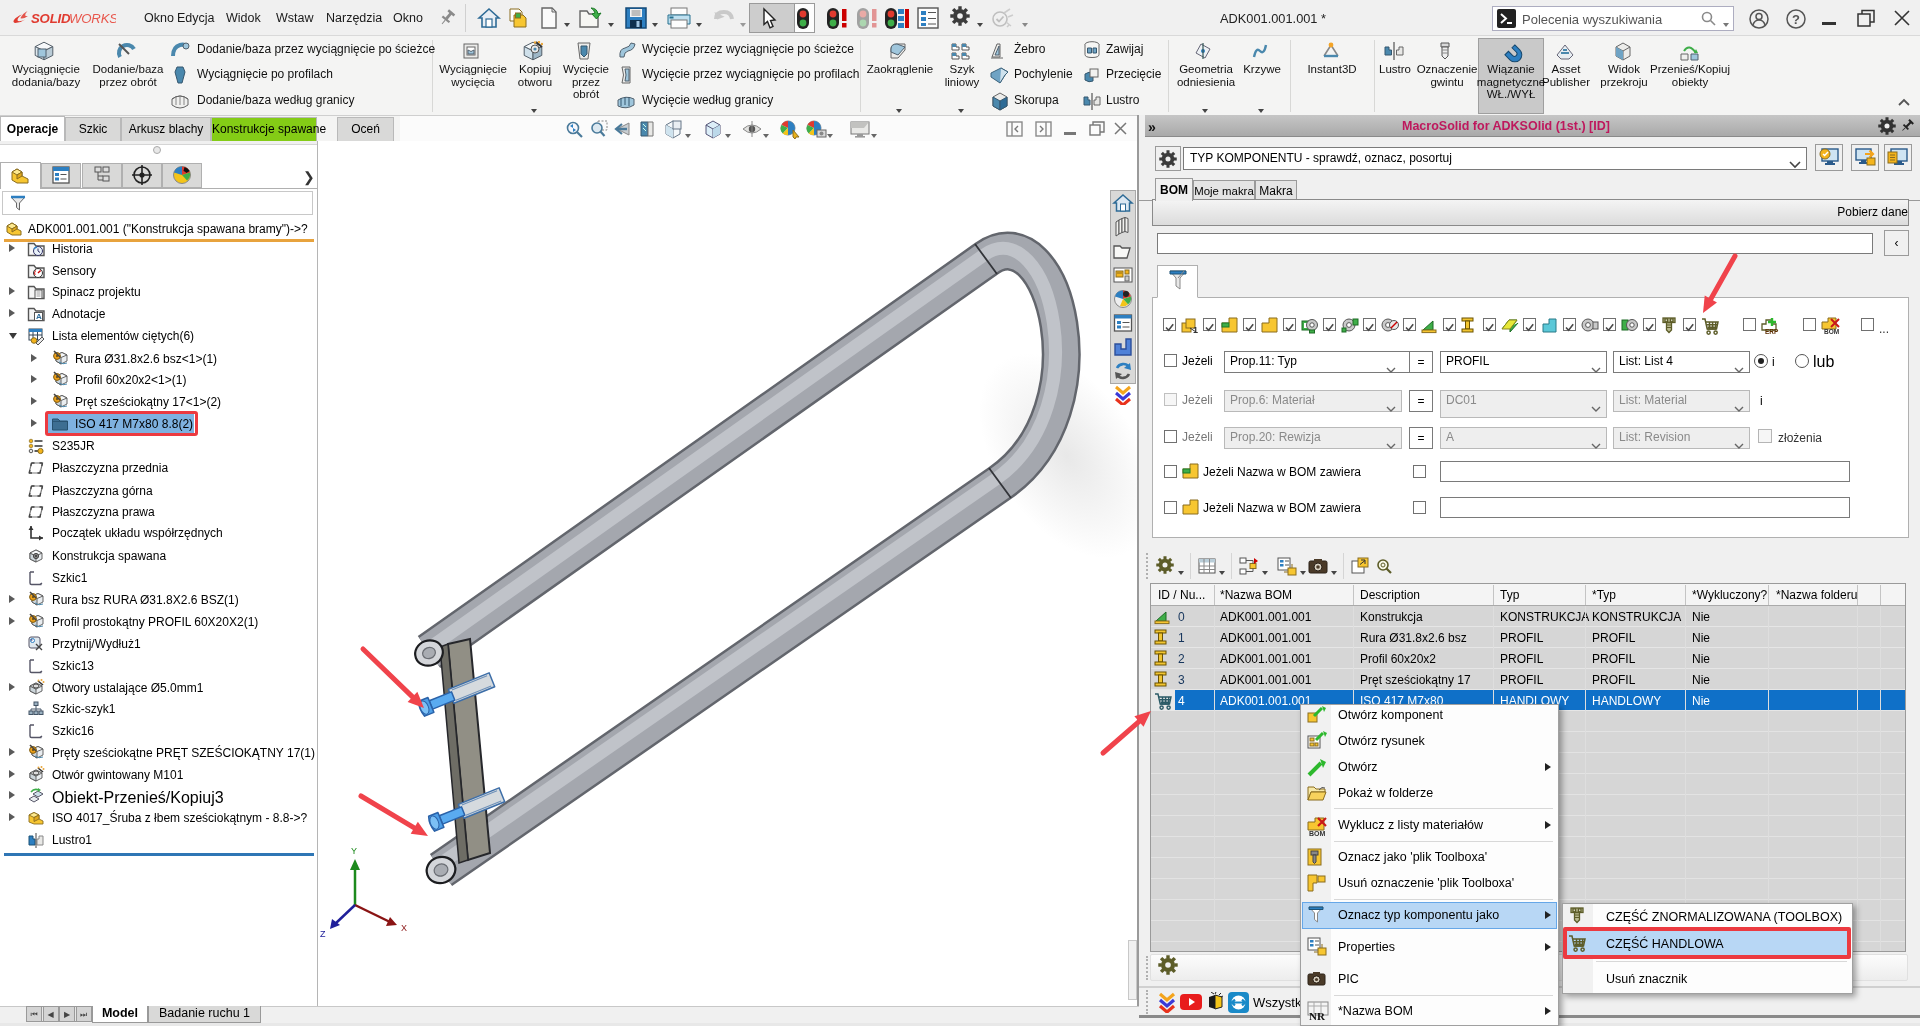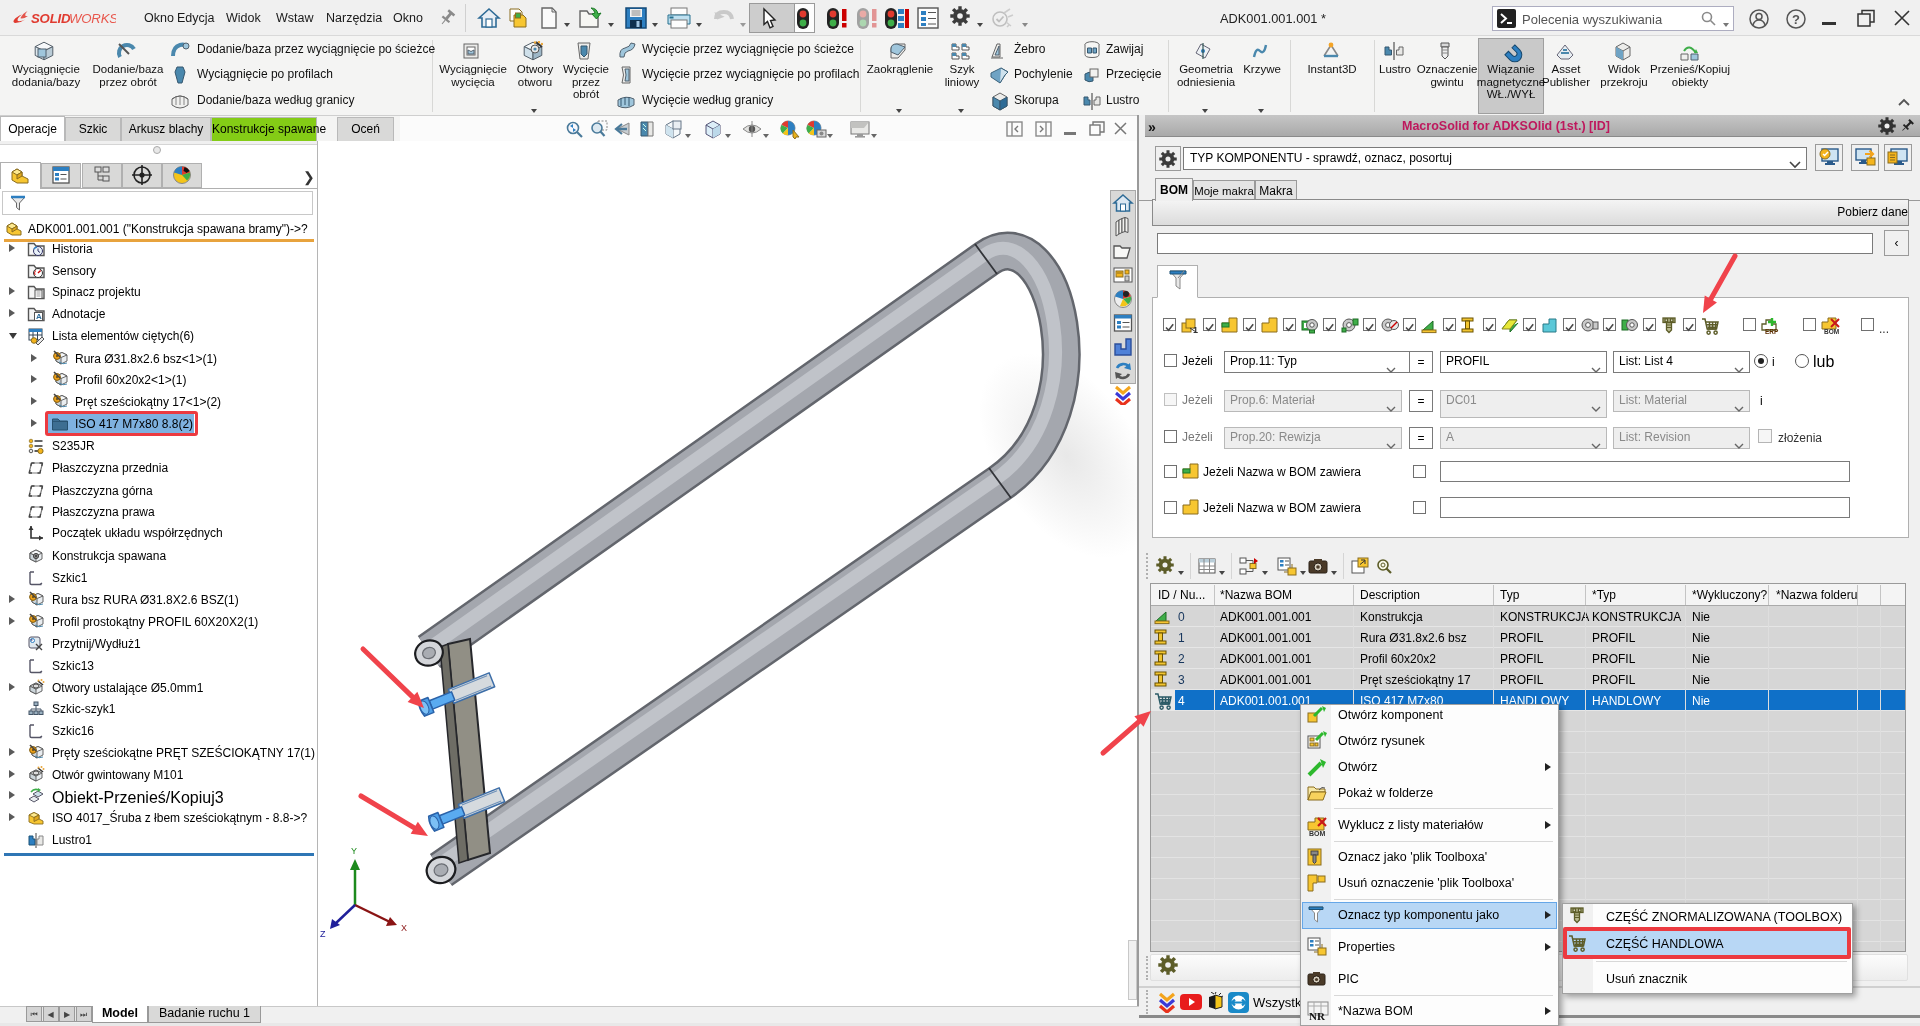--- a/index.html
+++ b/index.html
@@ -237,21 +237,21 @@
       <circle cx="12" cy="8" r="1.6" fill="#4a88ad"></circle>
       <path d="M13 1 l6 5" stroke="#333" stroke-width="2"></path>
       <g fill="#e8a53a">
         <circle cx="12" cy="1.5" r="1.2"></circle>
         <circle cx="16" cy="1" r="1.2"></circle>
         <circle cx="19" cy="3" r="1.2"></circle>
       </g>
     </svg></div>
 <div style="left:480px;top:63px;width:110px;height:40px;">
     <div class="lbl" style="position:static">
-      <div style="position:static">Otwory</div>
+      <div style="position:static">Kopiuj</div>
       <div style="position:static">otworu</div>
     </div>
   </div>
 <div style="left:531px;top:101px;"><span style="display:inline-block;width:0;height:0;border-left:3.5px solid transparent;border-right:3.5px solid transparent;border-top:4px solid #444;vertical-align:middle"></span></div>
 <div style="left:574px;top:41px;width:24px;height:20px;"><svg width="20" height="20" viewBox="0 0 20 20" style="">
       <path d="M4 2 h12 l-2 16 h-8 z" fill="#ececea" stroke="#666"></path>
       <path d="M7 5 h6 v8 l-3 3 -3-3 z" fill="#4a88ad" stroke="#35576e"></path>
     </svg></div>
 <div style="left:531px;top:63px;width:110px;height:40px;">
     <div class="lbl" style="position:static">
@@ -438,21 +438,21 @@
       <div style="position:static">Przenieś/Kopiuj</div>
       <div style="position:static">obiekty</div>
     </div>
   </div>
 <div style="left:1896px;top:96px;width:16px;height:14px;"><svg width="16" height="14" viewBox="0 0 16 14" style="">
       <path d="M3 9 l5-5 5 5" fill="none" stroke="#555" stroke-width="1.8"></path>
     </svg></div>
 <div style="left:0px;top:116px;width:1137px;height:25px;background:#fbfbfb"></div>
 <div style="left:0px;top:116px;width:400px;height:25px;background:#f4f4f3"></div>
 <div style="left:0px;top:116px;width:65px;height:25px;background:#fff;border:1px solid #b9b9b9;border-bottom:none;z-index:3">
-    <div class="rt" style="position:static;text-align:center;line-height:24px;font-weight:normal">Operacje</div>
+    <div class="rt" style="position:static;text-align:center;line-height:24px;font-weight:bold">Operacje</div>
   </div>
 <div style="left:65px;top:117px;width:56px;height:24px;background:#d9d9d8;border:1px solid #b9b9b9;border-bottom:none">
     <div class="rt" style="position:static;text-align:center;line-height:23px">Szkic</div>
   </div>
 <div style="left:121px;top:117px;width:90px;height:24px;background:#d9d9d8;border:1px solid #b9b9b9;border-bottom:none">
     <div class="rt" style="position:static;text-align:center;line-height:23px">Arkusz blachy</div>
   </div>
 <div style="left:211px;top:117px;width:106px;height:24px;background:#84cc16;border:1px solid #b9b9b9;border-bottom:none">
     <div class="rt" style="position:static;text-align:center;line-height:23px">Konstrukcje spawane</div>
   </div>

